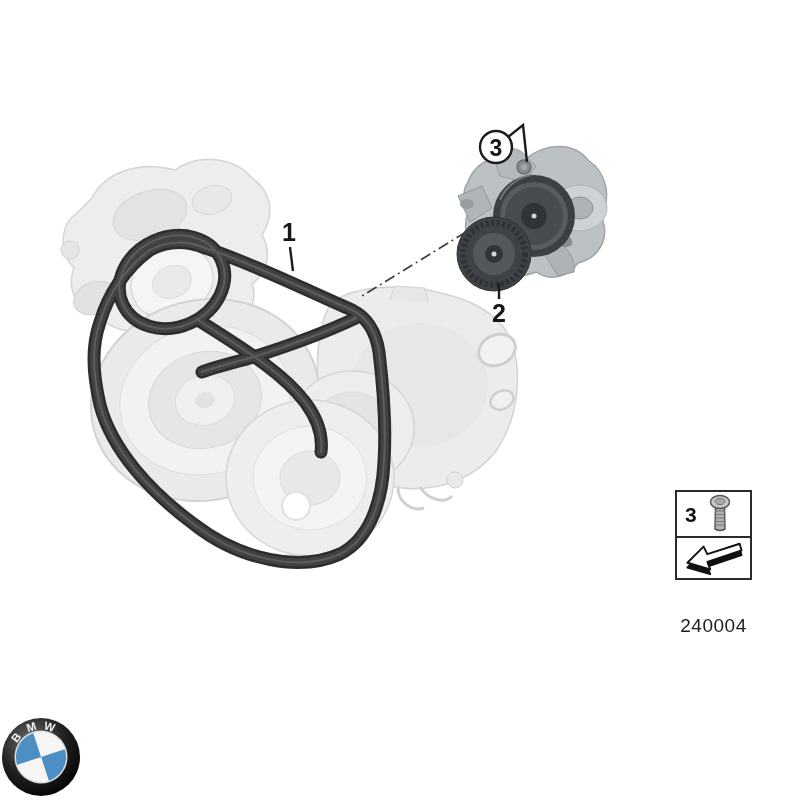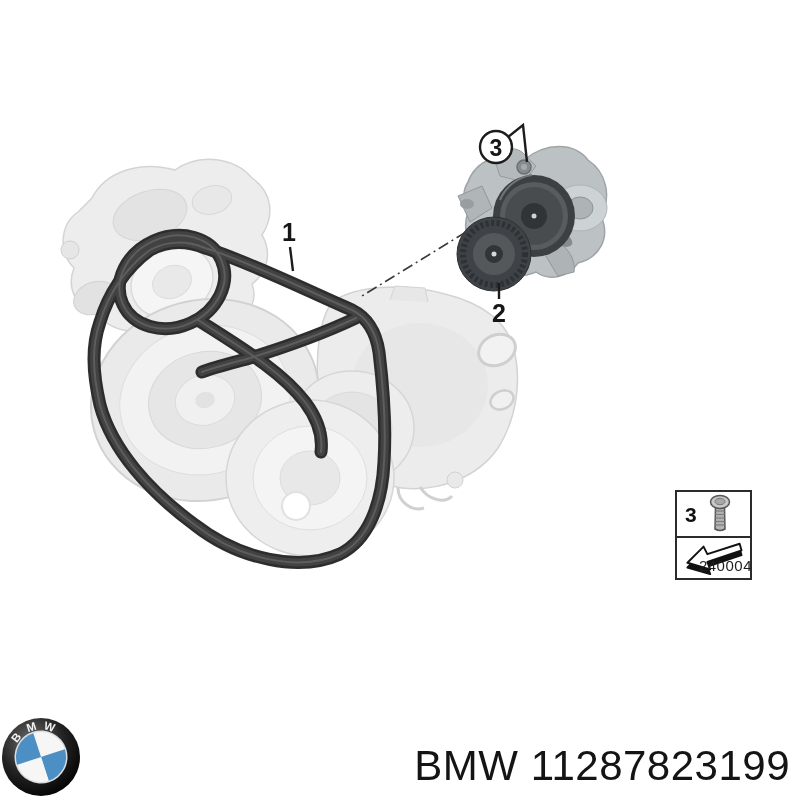--- a/index.html
+++ b/index.html
@@ -20,22 +20,22 @@
 
   
   .legend{
     position:absolute;left:675px;top:490px;width:77px;background:#fff;
     border:2px solid #2b2b2b;box-sizing:border-box;
   }
   .legend-row1{height:44px;border-bottom:2px solid #2b2b2b;display:flex;align-items:center;}
   .legend-num{font-size:21px;font-weight:bold;color:#111;margin-left:8px;line-height:1;}
   .legend-row2{height:40px;display:flex;align-items:center;justify-content:center;}
   .legend-code{
-    position:absolute;left:675px;top:557px;width:77px;text-align:right;
-    font-size:15px;color:#1e1e1e;letter-spacing:.5px;
+    position:absolute;left:675px;top:615px;width:77px;text-align:center;
+    font-size:19px;color:#1e1e1e;letter-spacing:.5px;
   }
 
   
   .brand-logo{position:absolute;left:1px;top:718px;}
   .part-number{
     position:absolute;right:10px;top:742px;font-size:42px;color:#141414;
     letter-spacing:.5px;white-space:nowrap;
   }
 </style>
 </head>
@@ -220,18 +220,14 @@
       <path d="M40,64 A25,25 0 0 1 15,39 L40,39 Z" fill="#f6f6f6"></path>
       <path d="M15,39 A25,25 0 0 1 40,14 L40,39 Z" fill="#4b8fc4"></path>
       <g fill="#f2f2f2" font-family="Liberation Sans, sans-serif" font-size="11.5" font-weight="bold" text-anchor="middle">
         <text transform="rotate(-34 40 39)" x="40" y="11.5">B</text>
         <text x="40" y="11.5">M</text>
         <text transform="rotate(34 40 39)" x="40" y="11.5">W</text>
       </g>
     </g>
   </svg>
 
-  <div class="part-number">
-    <span>BMW</span>
-    <span>11287823199</span>
-  </div>
 
 </div>
 
 </body></html>

